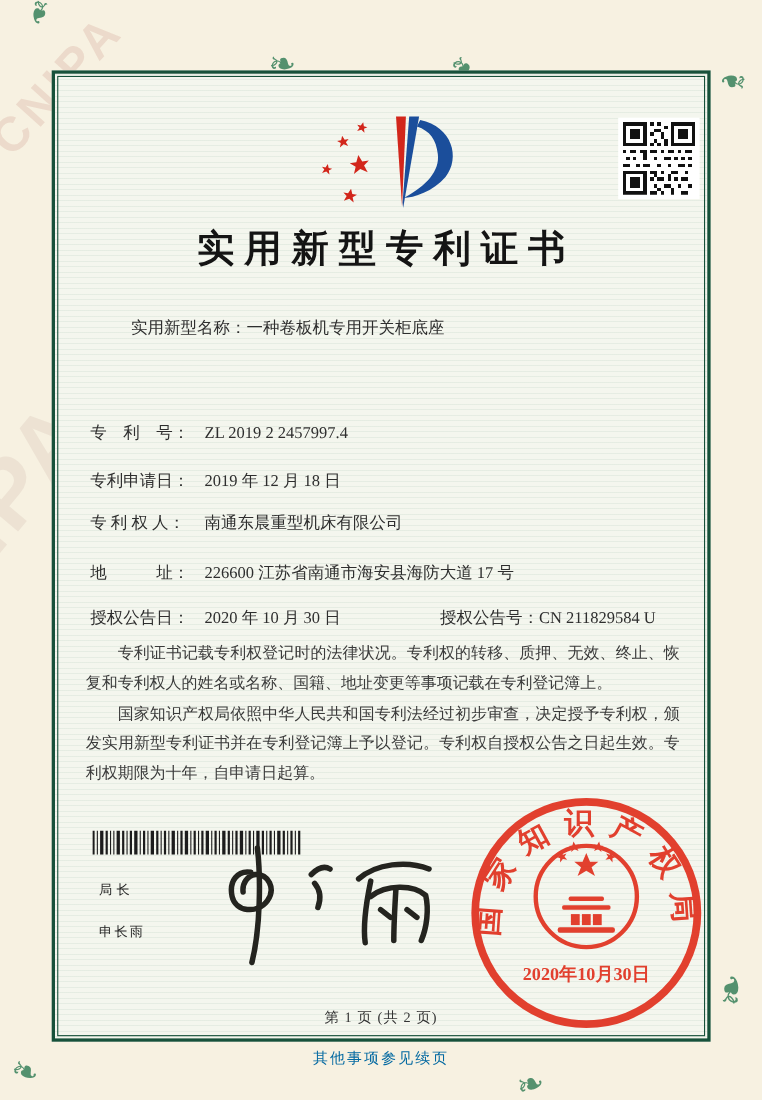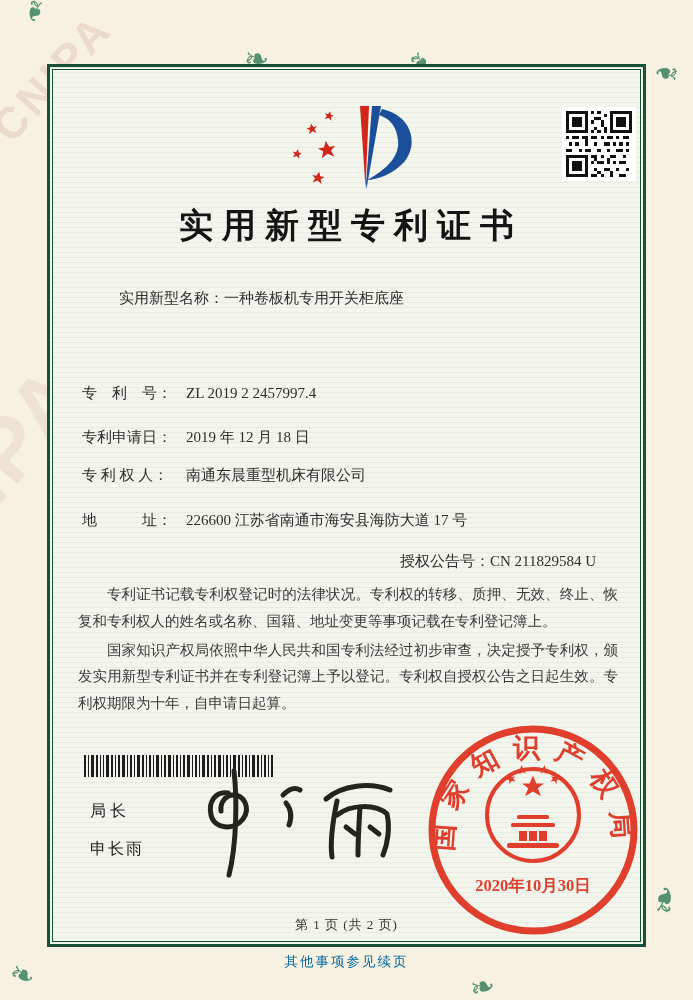--- a/index.html
+++ b/index.html
@@ -33,22 +33,22 @@
     position:absolute;left:0;top:136px;width:100%;text-align:center;
     font-size:34px;font-weight:bold;letter-spacing:9px;color:#141414;text-indent:9px;
   }
   .field{position:absolute;left:32px;width:545px;font-size:15px;white-space:nowrap;}
   .flabel{display:inline-block;min-width:104px;color:#2e2e2e;}
   .fvalue{color:#2e2e2e;}
   .grant-no-pair{position:absolute;left:318px;top:0;}
   .paras{position:absolute;left:28px;top:514px;width:540px;font-size:14.5px;line-height:1.85;color:#3a3a3a;text-align:justify;}
   .paras p{margin:0 0 2px 0;text-indent:2em;}
   .barcode{position:absolute;left:34px;top:688px;width:192px;height:22px;}
-  .sig-title{position:absolute;left:40px;top:734px;font-size:16px;color:#222;letter-spacing:4px;}
-  .sig-name{position:absolute;left:40px;top:772px;font-size:16px;color:#222;letter-spacing:2px;}
+  .sig-title{position:absolute;left:40px;top:734px;font-size:12px;color:#222;letter-spacing:4px;}
+  .sig-name{position:absolute;left:40px;top:772px;font-size:12px;color:#222;letter-spacing:2px;}
   .sig-draw{position:absolute;left:138px;top:698px;width:235px;height:118px;}
   .seal{position:absolute;left:372px;top:652px;width:222px;height:222px;opacity:.92;}
   .page-info{position:absolute;left:0;bottom:10px;width:100%;text-align:center;font-size:13px;color:#333;letter-spacing:1px;}
   .continue-note{position:absolute;left:0;top:953px;width:100%;text-align:center;font-size:13.5px;color:#0369a1;letter-spacing:2px;}
 </style>
 </head>
 <body>
 
 <div class="page">
 
@@ -120,20 +120,23 @@
     <div class="field" style="top:361px;">
       <span class="flabel">专利申请日：</span><span class="fvalue">2019 年 12 月 18 日</span>
     </div>
     <div class="field" style="top:399px;">
       <span class="flabel">专 利 权 人：</span><span class="fvalue">南通东晨重型机床有限公司</span>
     </div>
     <div class="field" style="top:444px;">
       <span class="flabel">地　　　址：</span><span class="fvalue">226600 江苏省南通市海安县海防大道 17 号</span>
     </div>
     <div class="field" style="top:485px;">
+      <span>
+        <span class="flabel">授权公告日：</span><span class="fvalue">2020 年 10 月 30 日</span>
+      </span>
       <span class="grant-no-pair">
         <span class="flabel" style="min-width:0;">授权公告号：</span><span class="fvalue">CN 211829584 U</span>
       </span>
     </div>
 
     <div class="paras">
       <p>专利证书记载专利权登记时的法律状况。专利权的转移、质押、无效、终止、恢复和专利权人的姓名或名称、国籍、地址变更等事项记载在专利登记簿上。</p>
       <p>国家知识产权局依照中华人民共和国专利法经过初步审查，决定授予专利权，颁发实用新型专利证书并在专利登记簿上予以登记。专利权自授权公告之日起生效。专利权期限为十年，自申请日起算。</p>
     </div>
 

